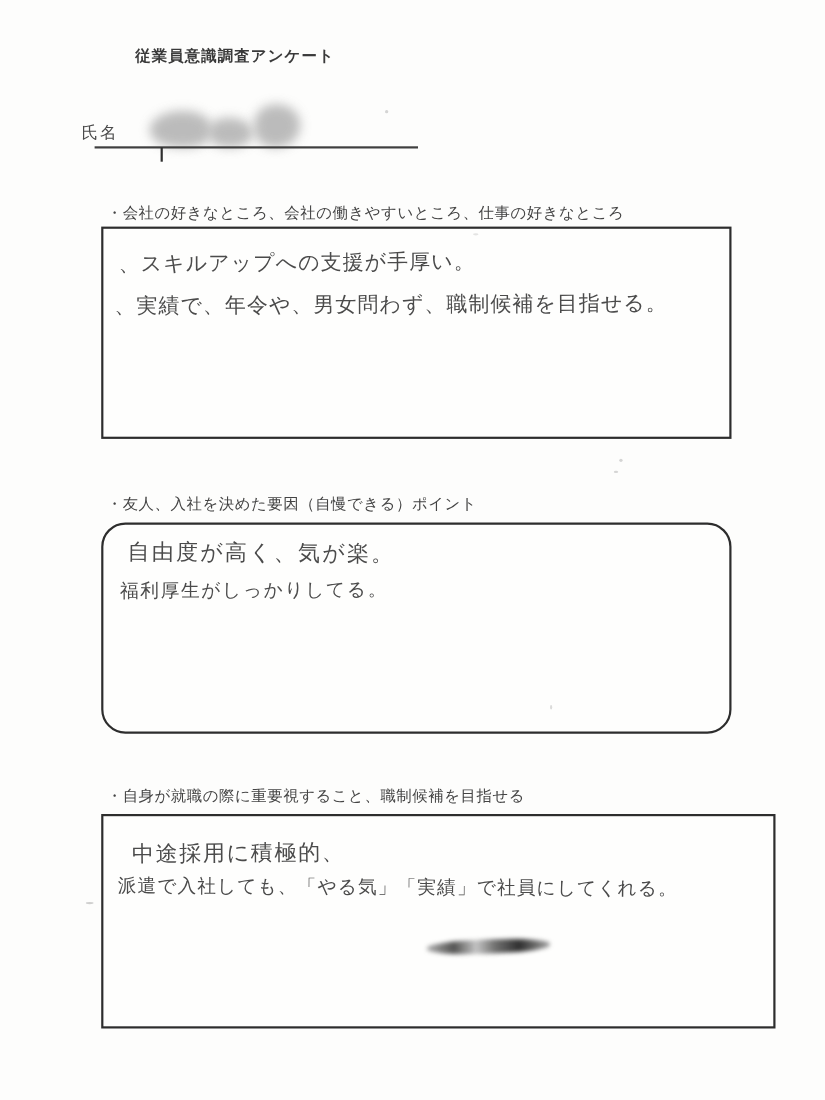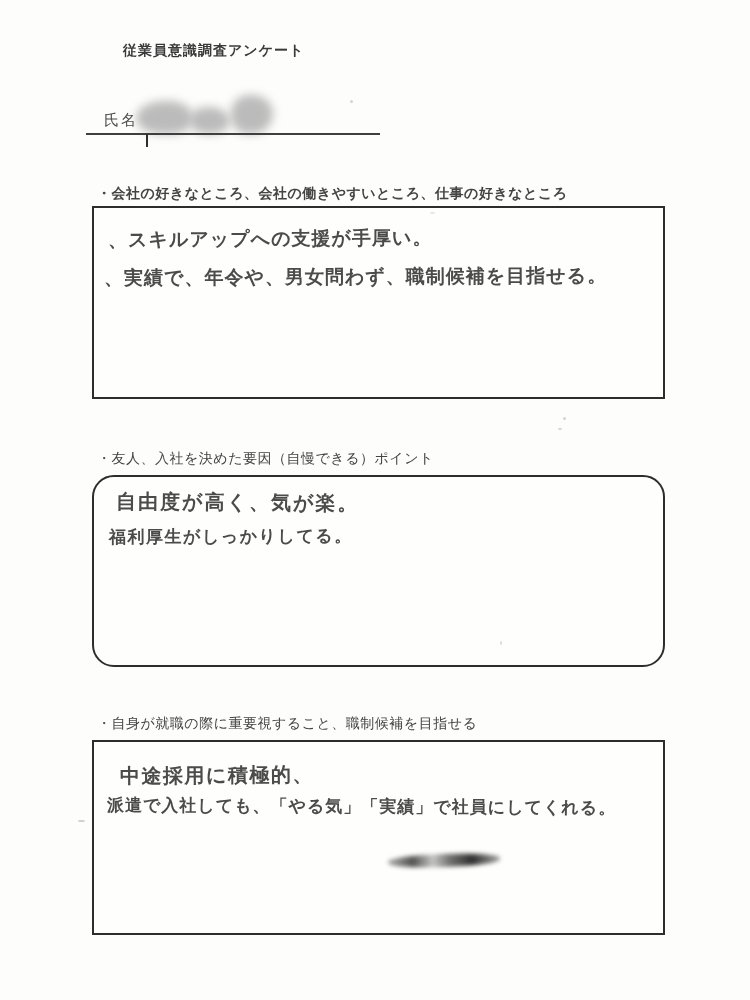--- a/index.html
+++ b/index.html
@@ -9,47 +9,47 @@
     font-family:"DejaVu Sans",sans-serif;
     overflow:hidden;
   }
   .abs{position:absolute;}
   .doc-title{
     left:95px;top:42px;
     font-size:14px;font-weight:bold;color:#3a3a3a;
     letter-spacing:1px;white-space:nowrap;margin-left:28px;
   }
   .name-label{
-    left:104px;top:111px;
+    left:74px;top:111px;
     font-size:15px;color:#4a4a4a;letter-spacing:2px;white-space:nowrap;
   }
   .name-underline{
     left:86px;top:133px;width:294px;height:2px;background:#3f3f3f;
   }
   .name-tick{
     left:146px;top:134px;width:2px;height:13px;background:#2e2e2e;
   }
   .name-blob{
     background:#a6a6a6;filter:blur(5px);opacity:.75;
   }
   .blob1{left:136px;top:101px;width:56px;height:33px;border-radius:55% 45% 40% 50%;}
   .blob1b{left:190px;top:107px;width:40px;height:27px;border-radius:45% 55% 50% 45%;}
   .blob2{left:231px;top:95px;width:42px;height:39px;border-radius:48% 52% 55% 45%;}
   .q-label{
     font-size:14px;color:#444;letter-spacing:.5px;white-space:nowrap;
   }
-  .q1{left:97px;top:185px;font-weight:bold;}
+  .q1{left:97px;top:185px;}
   .q2{left:97px;top:450px;}
   .q3{left:97px;top:715px;}
   .answer-box{
-    border:2px solid #2d2d2d;background:#fefefd;width:569px;font-weight:bold;
+    border:2px solid #2d2d2d;background:#fefefd;width:569px;
   }
   .box1{left:92px;top:206px;height:189px;}
   .box2{left:92px;top:475px;height:188px;border-radius:22px;}
-  .box3{left:92px;top:740px;height:191px;}
+  .box3{left:92px;top:740px;height:191px;padding-left:40px;}
   .hw{
     position:absolute;
     color:#4b4b4b;white-space:nowrap;
     font-family:"DejaVu Sans",sans-serif;
   }
   .hw1a{left:14px;top:18px;font-size:19px;letter-spacing:1px;transform:rotate(-.4deg);}
   .hw1b{left:10px;top:56px;font-size:19px;letter-spacing:1px;transform:rotate(-.3deg);}
   .hw2a{left:22px;top:12px;font-size:20px;letter-spacing:2px;transform:rotate(.4deg);}
   .hw2b{left:15px;top:48px;font-size:17px;letter-spacing:1.5px;transform:rotate(-.3deg);}
   .hw3a{left:26px;top:20px;font-size:20px;letter-spacing:1.5px;transform:rotate(-.5deg);}

